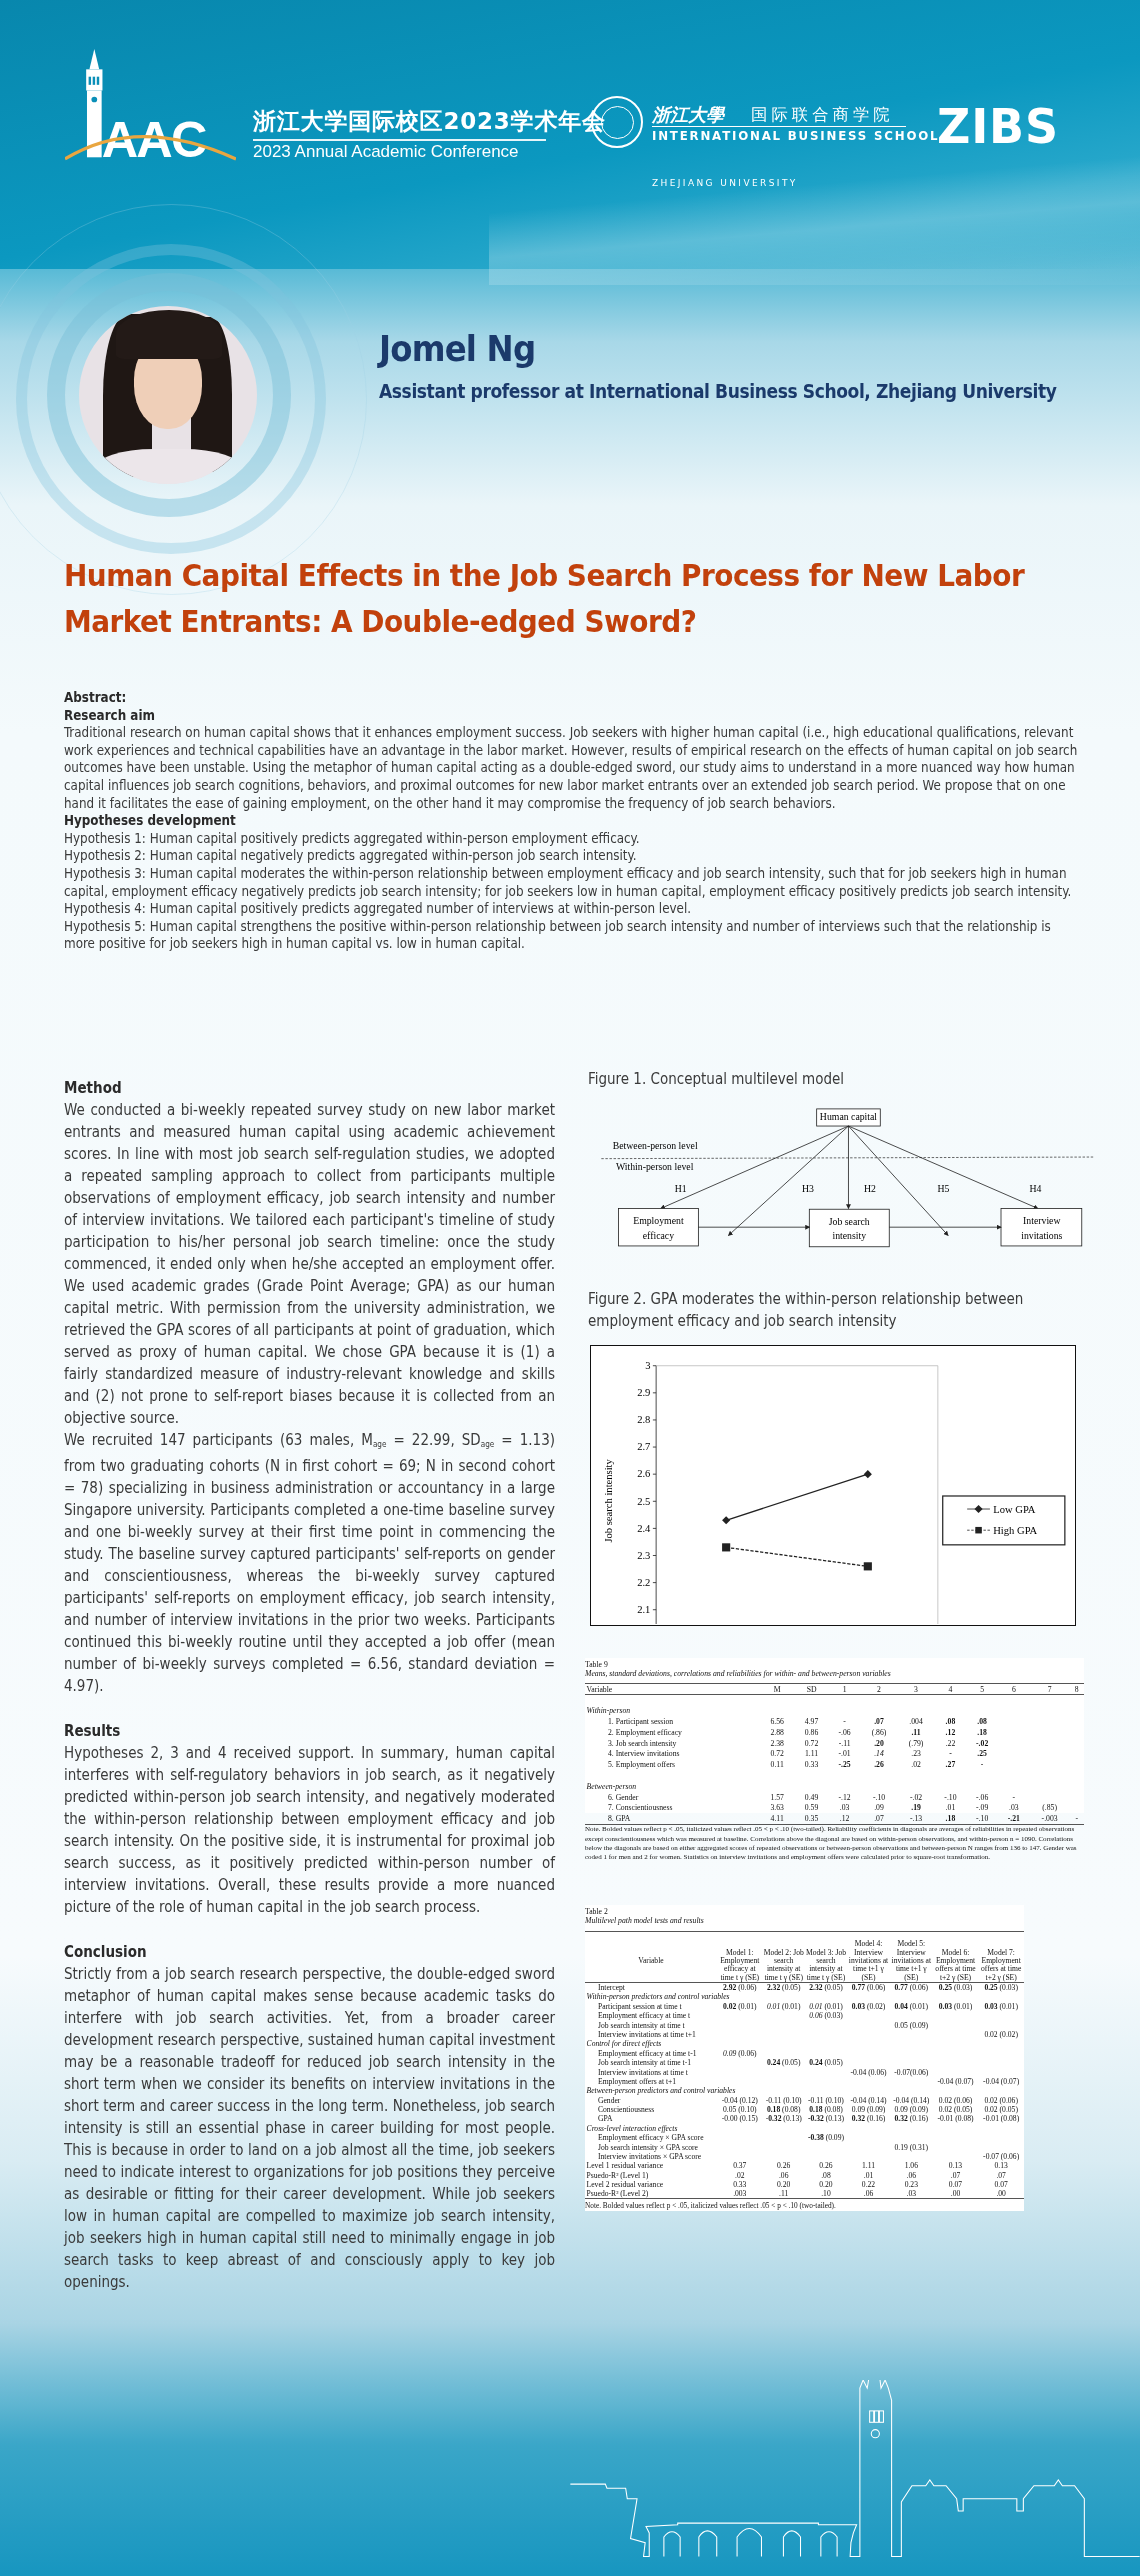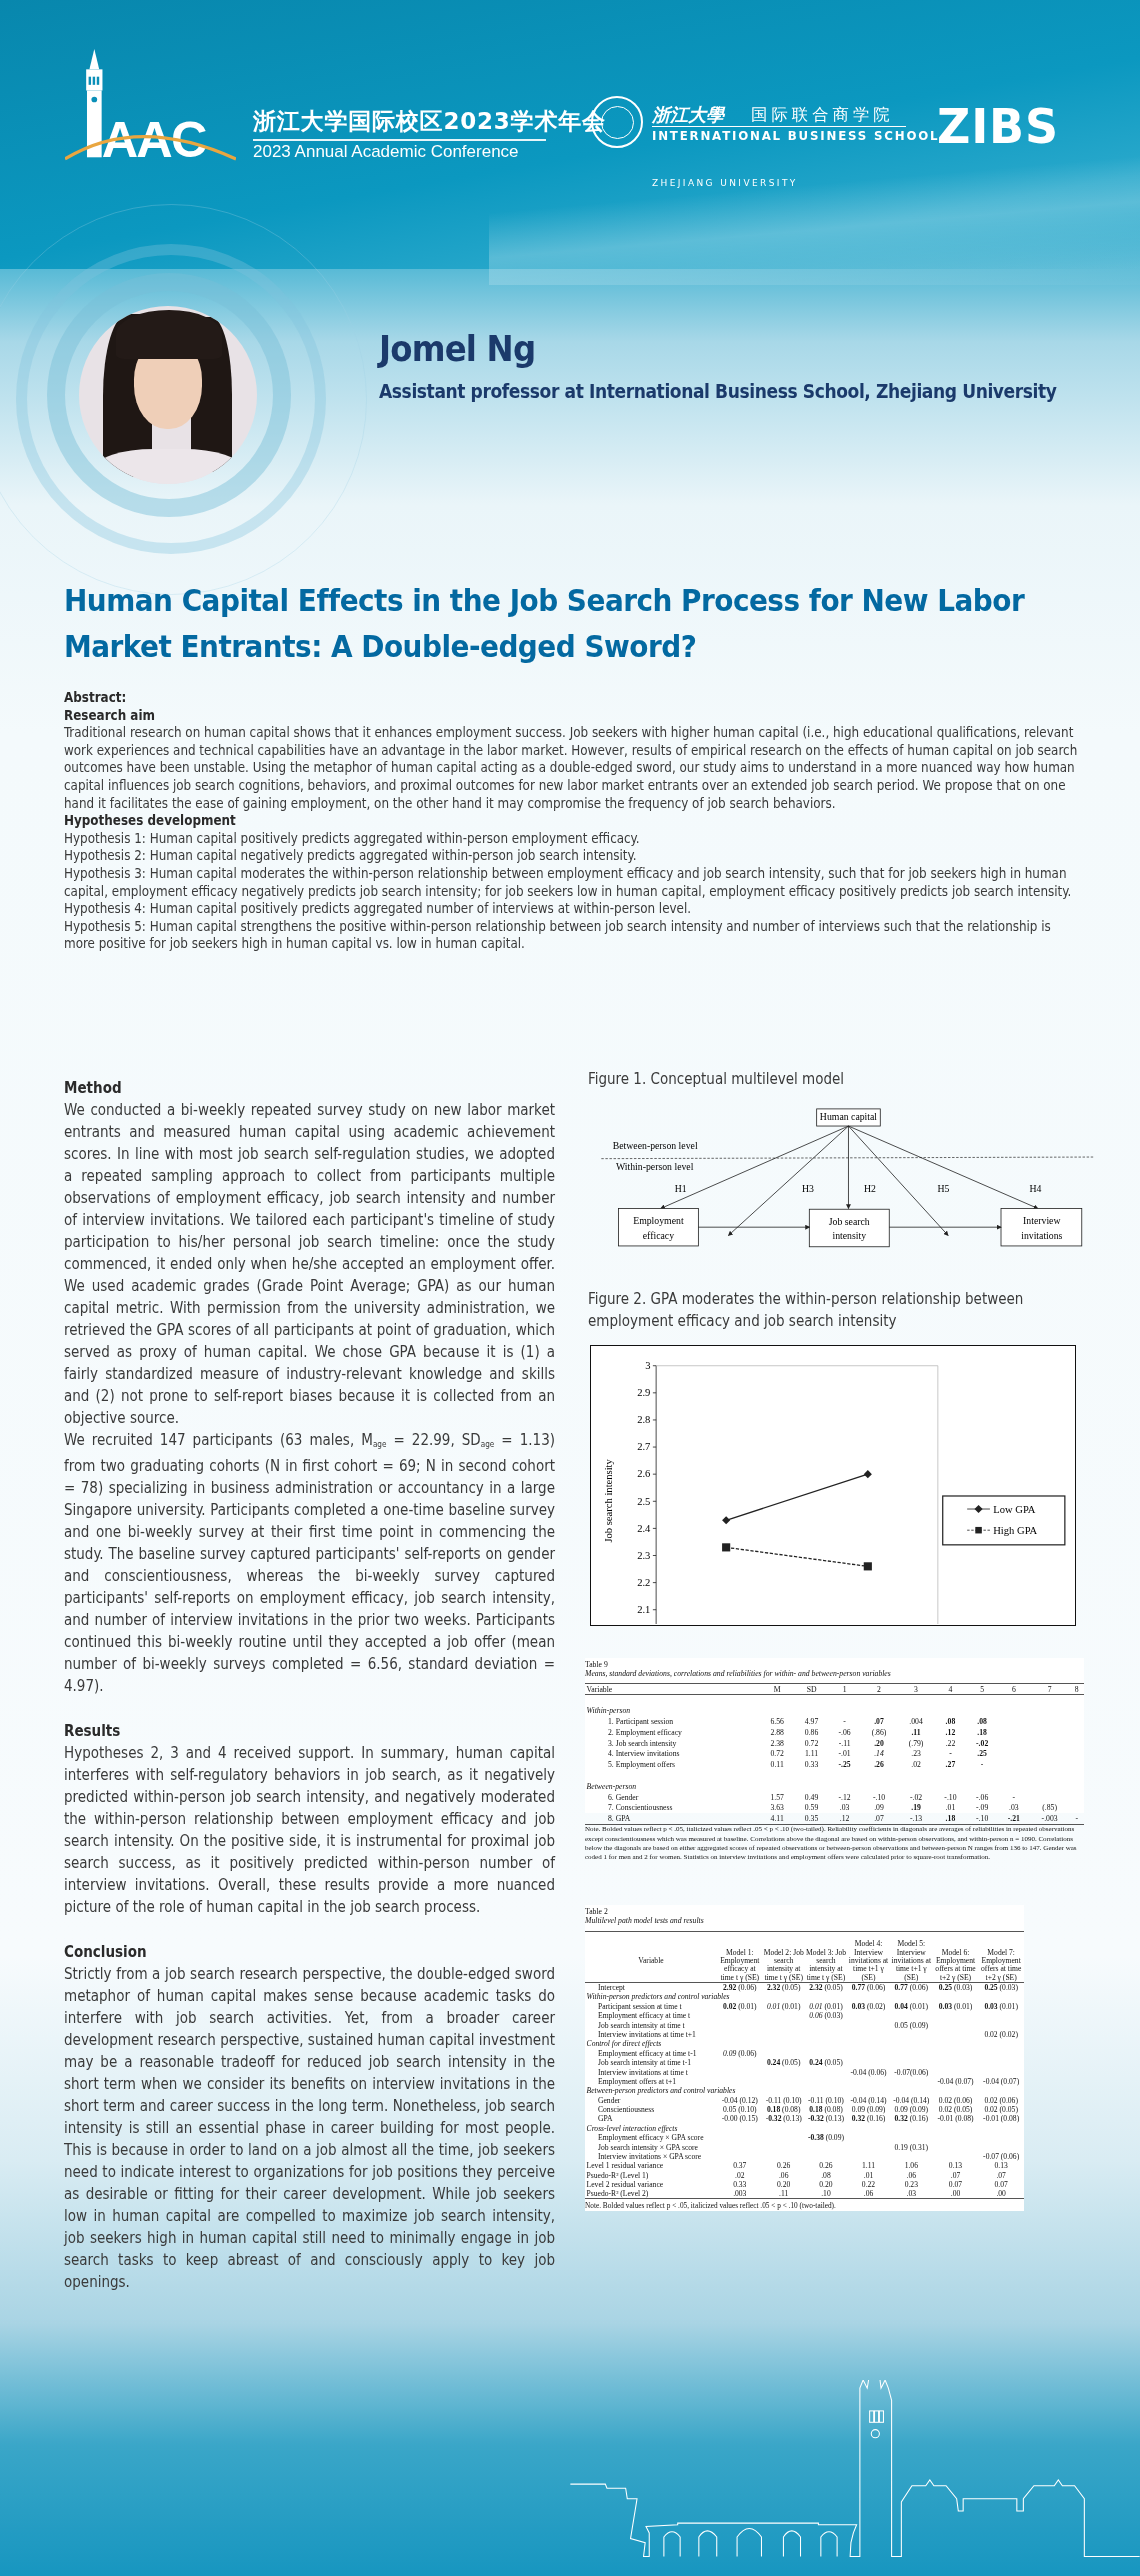--- a/index.html
+++ b/index.html
@@ -33,21 +33,21 @@
   .ring2 { border-radius:50%; border: 2.4px solid rgba(120,190,215,0.6); }
   .photo { left: 79px; top: 306px; width: 178px; height: 178px; border-radius:50%; overflow:hidden;
     background: radial-gradient(circle at 50% 40%, #f1d2bf 0 22%, #2a1f1b 23% 60%, #e8e2e6 61%); }
   .face { left: 55px; top: 33px; width: 68px; height: 90px; border-radius: 45% 45% 48% 48%; background:#efcfb8; }
   .hair-l { left: 24.4px; top: 8.1px; width: 49px; height: 163px; border-radius: 50% 20% 0 0; background:#1f1714; }
   .hair-r { left: 112px; top: 11.4px; width: 41px; height: 155px; border-radius: 20% 50% 0 0; background:#1f1714; }
   .hair-top { left: 37px; top: 4.1px; width: 106px; height: 49px; border-radius: 60% 60% 10% 10%; background:#231a17; }
   .shirt { left: 16.3px; top: 143px; width: 147px; height: 49px; border-radius: 40% 40% 0 0; background:#ece6ea; }
   .author-name { left: 379px; top: 328px; font-size: 36px; font-weight: bold; color:#1b3a6b; letter-spacing:-0.8px; }
   .author-role { left: 379px; top: 380px; font-size: 19px; font-weight: bold; color:#1b3a6b; letter-spacing:-0.4px; }
-  .title { left: 64px; top: 577px; width: 1019px; font-size: 31px; line-height: 46px; font-weight: bold; color:#0369a1; letter-spacing:-0.5px; }
+  .title { left: 64px; top: 552px; width: 1019px; font-size: 31px; line-height: 46px; font-weight: bold; color:#c2410c; letter-spacing:-0.5px; }
   
   .abstract { left: 64px; top: 689px; width: 1017px; font-size: 13.3px; line-height: 17.6px; color:#3a3a3a; }
   .abstract .h { font-weight: bold; color:#2a2a2a; }
   .abstract p { text-align: left; }
   .col-left { left: 64px; top: 1077px; width: 491px; font-size: 15px; line-height: 22px; color:#3a3a3a; }
   .col-left .h { font-weight: bold; color:#2a2a2a; }
   .col-left p { text-align: justify; }
   .col-left .gap { height: 23px; }
   sub { font-size: 8.1px; vertical-align: -2.4px; }
   

